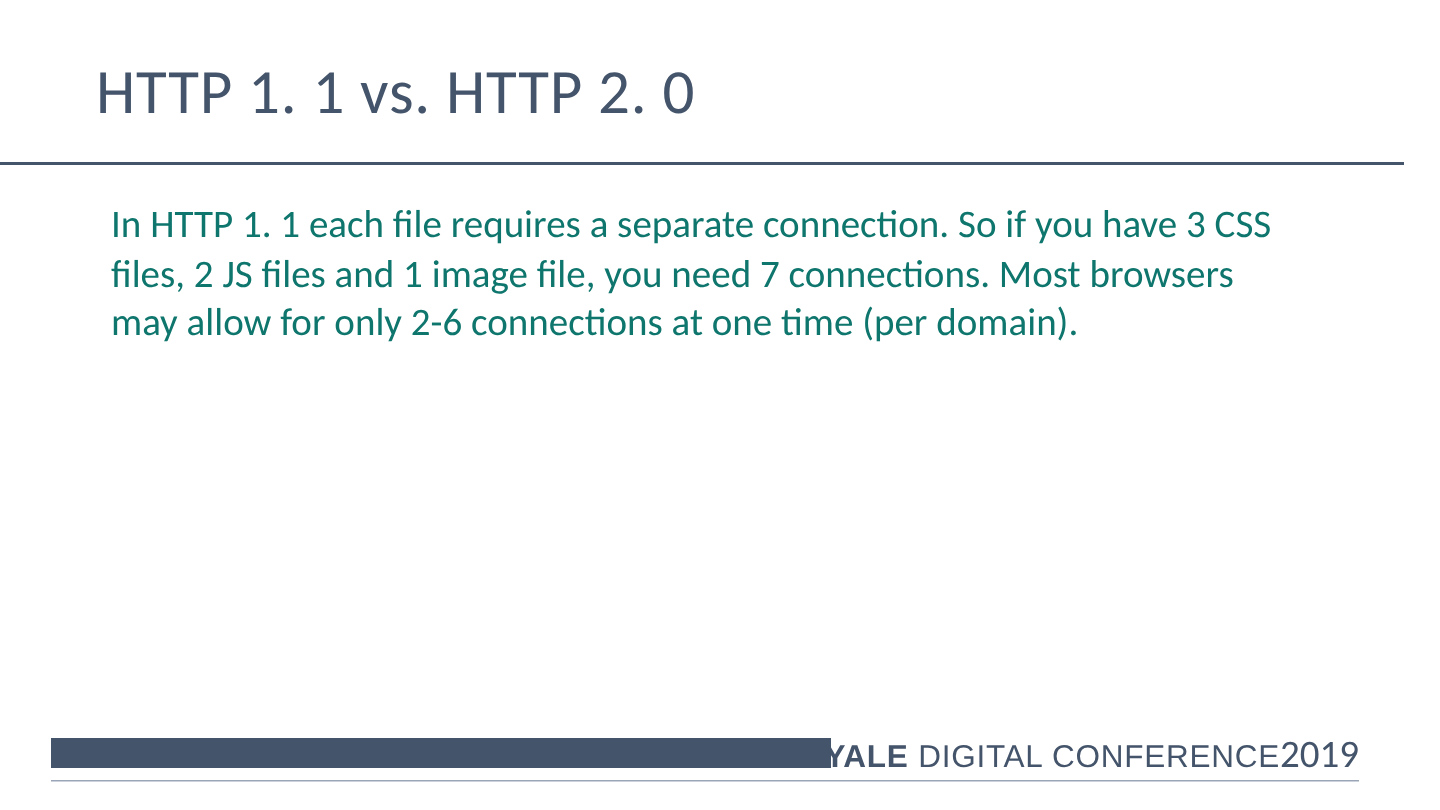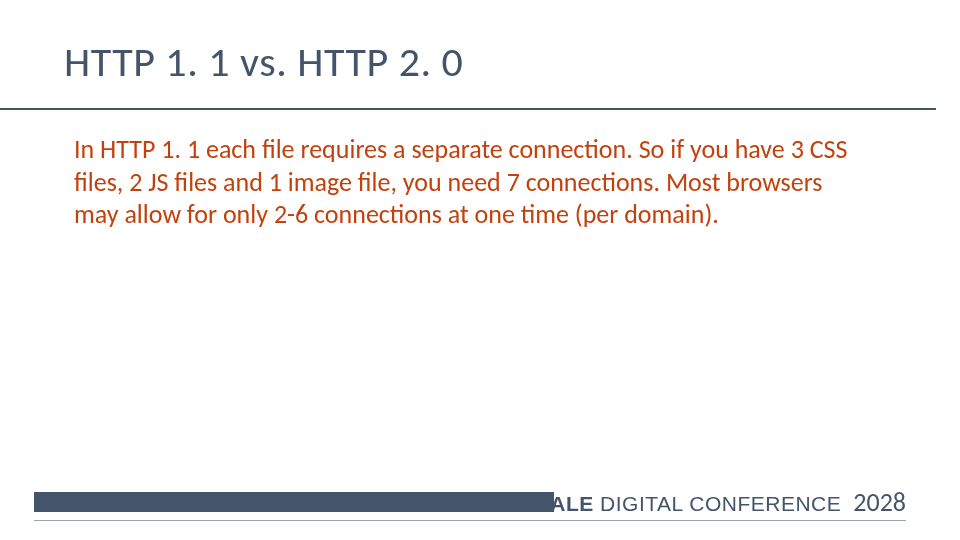--- a/index.html
+++ b/index.html
@@ -27,21 +27,21 @@
     position: absolute;
     left: 0;
     right: 0;
     top: 108px;
     height: 0;
     border-top: 2px solid #44546a;
   }
   .body-text {
     font-size: 26px;
     line-height: 1.25;
-    color: #c2410c;
+    color: #0f766e;
     padding: 0 10px;
   }
   .body-text p { margin-bottom: 24px; }
   .footer {
     position: absolute;
     left: 0;
     right: 0;
     bottom: 18px;
     height: 32px;
   }
@@ -52,21 +52,20 @@
     width: 520px;
     height: 20px;
     background: #44546a;
   }
   .footer-right {
     position: absolute;
     right: 30px;
     bottom: 4px;
     display: flex;
     align-items: baseline;
-    gap: 12px;
   }
   .brand {
     font-family: "Arial Narrow", Arial, sans-serif;
     color: #44546a;
     font-size: 21px;
     letter-spacing: 0.5px;
   }
   .brand .bold { font-weight: 700; }
   .brand .light { font-weight: 300; }
   .year {
@@ -96,18 +95,18 @@
   <div class="body-text">
     <p>In HTTP 1. 1 each file requires a separate connection.  So if you have 3 CSS files, 2 JS files and 1 image file, you need 7 connections. Most browsers may allow for only 2-6 connections at one time (per domain).</p>
   </div>
 
   <div class="footer">
     <div class="footer-bar"></div>
     <div class="footer-right">
       <span class="brand">
         <span class="bold">YALE</span><span class="light"> DIGITAL CONFERENCE</span>
       </span>
-      <span class="year">2028</span>
+      <span class="year">2019</span>
     </div>
     <div class="thin-line"></div>
   </div>
 
 </div>
 
 </body></html>

